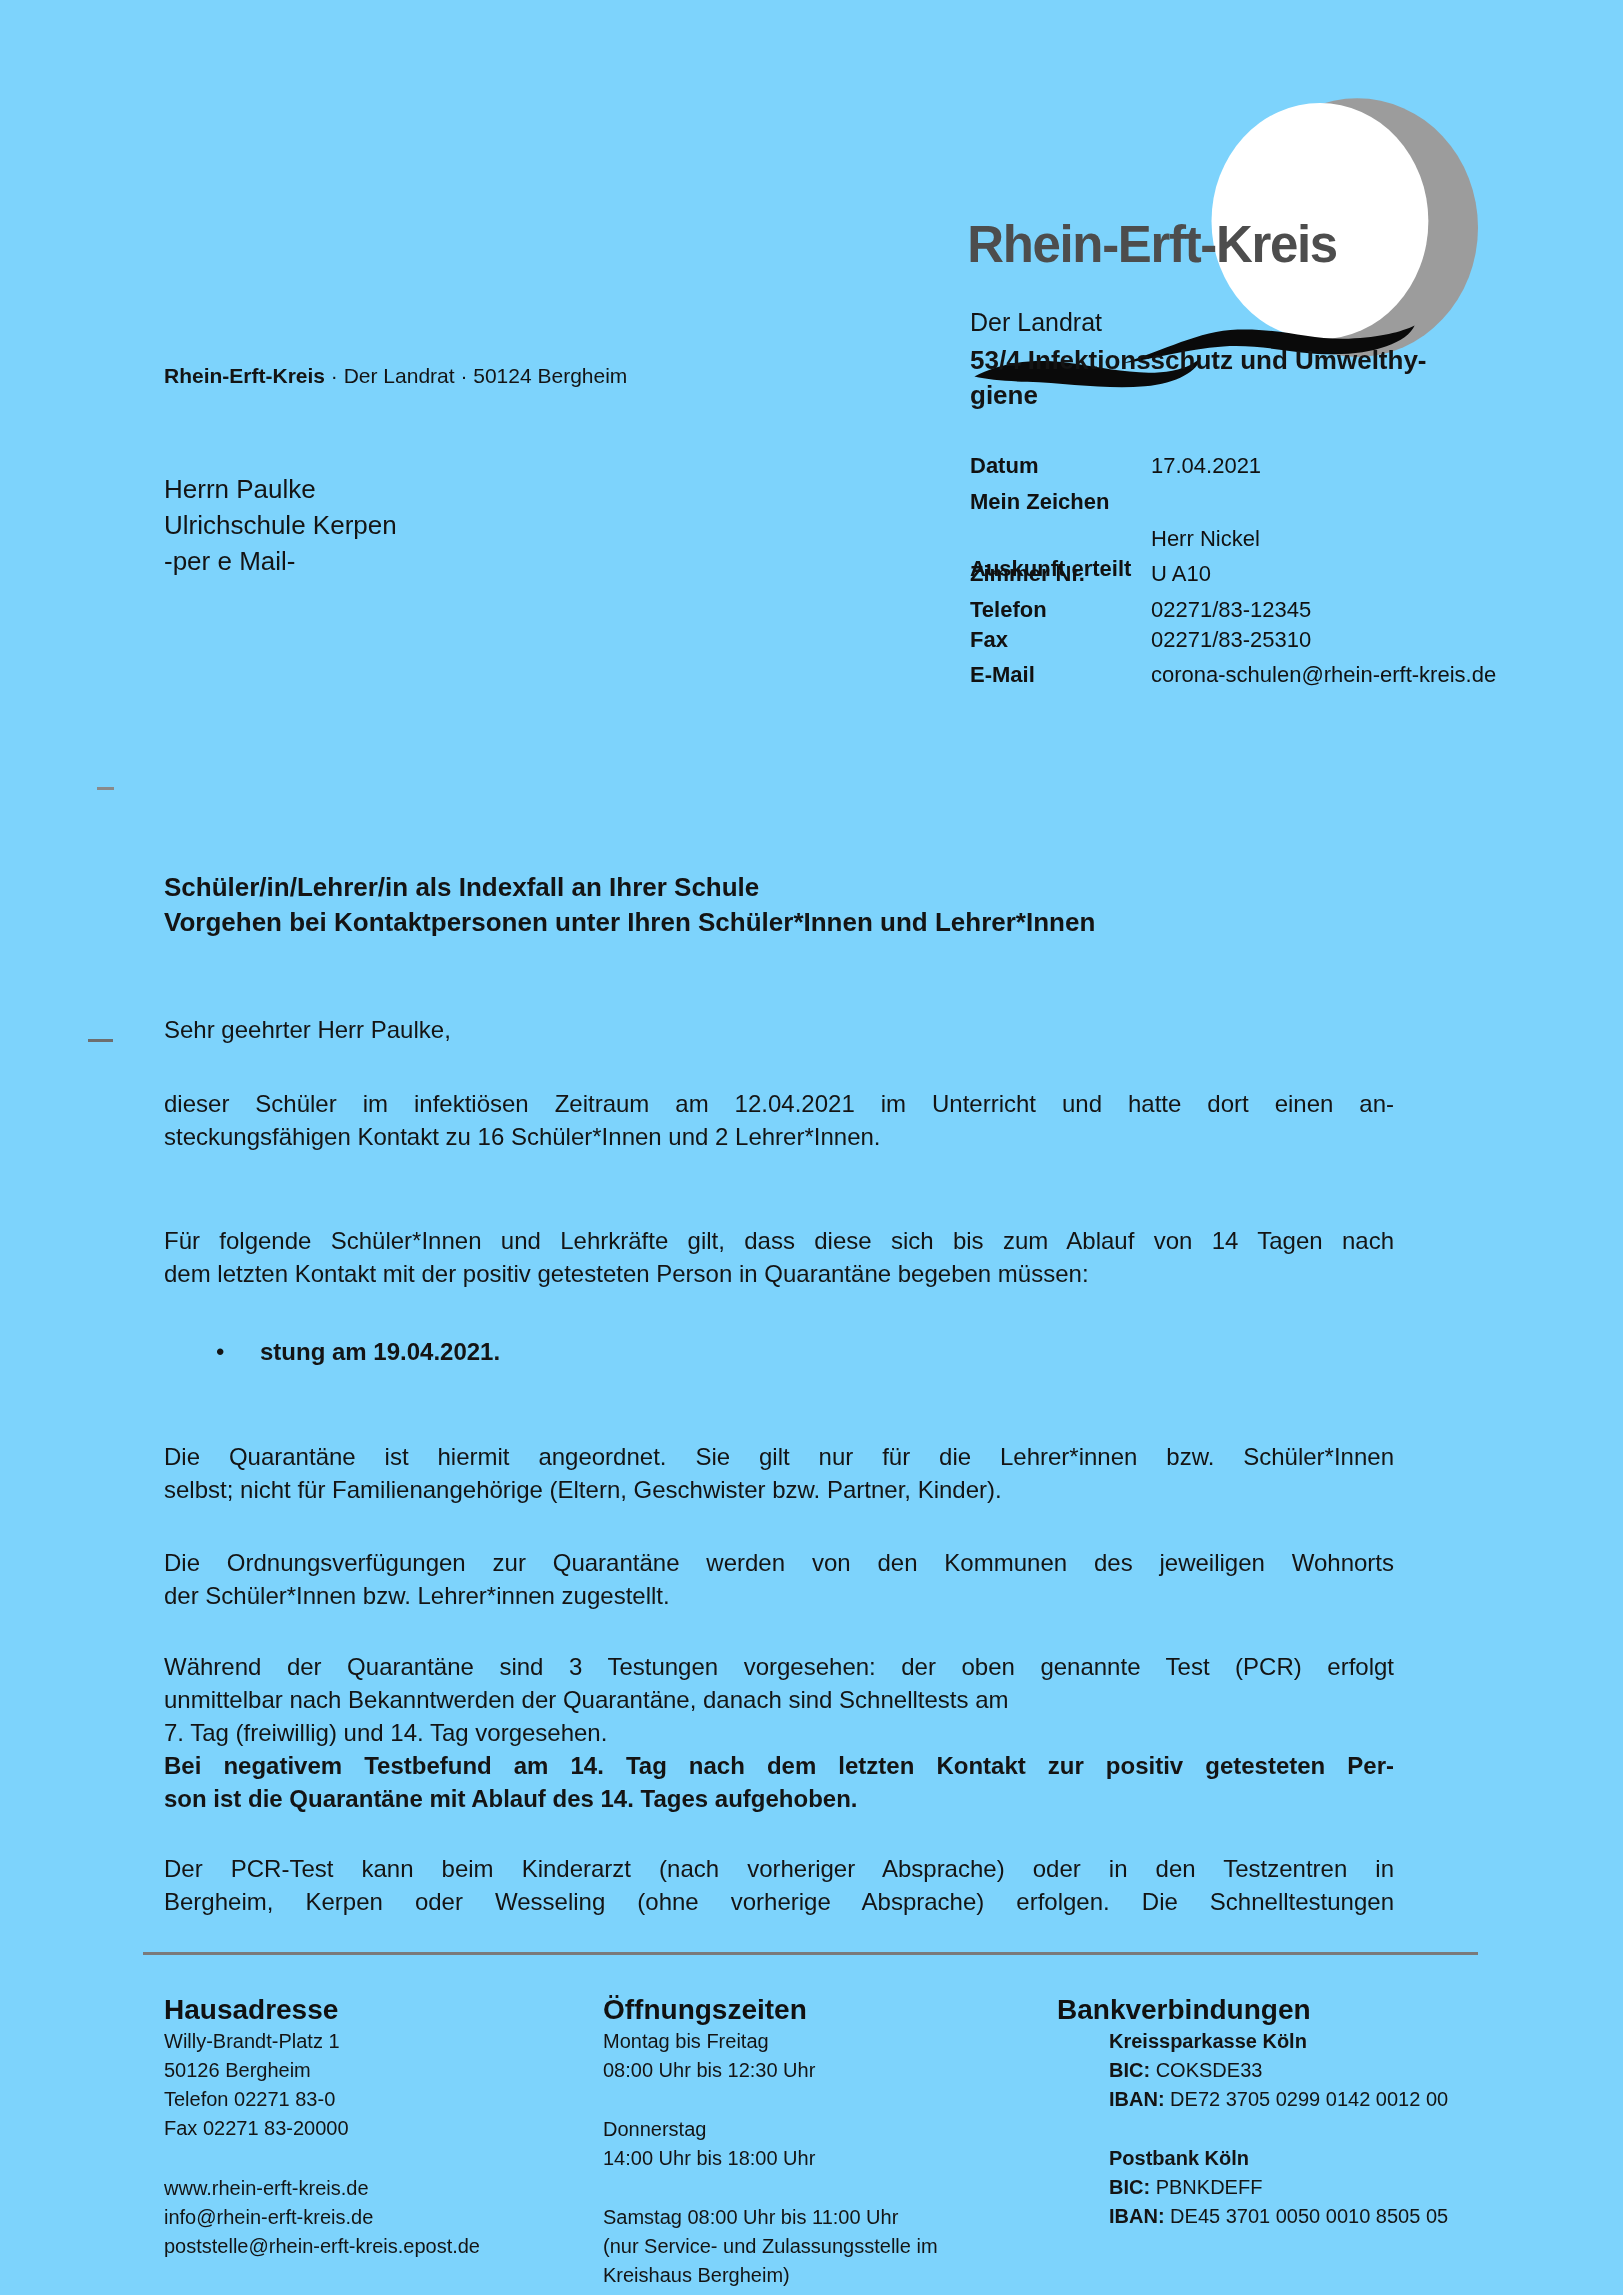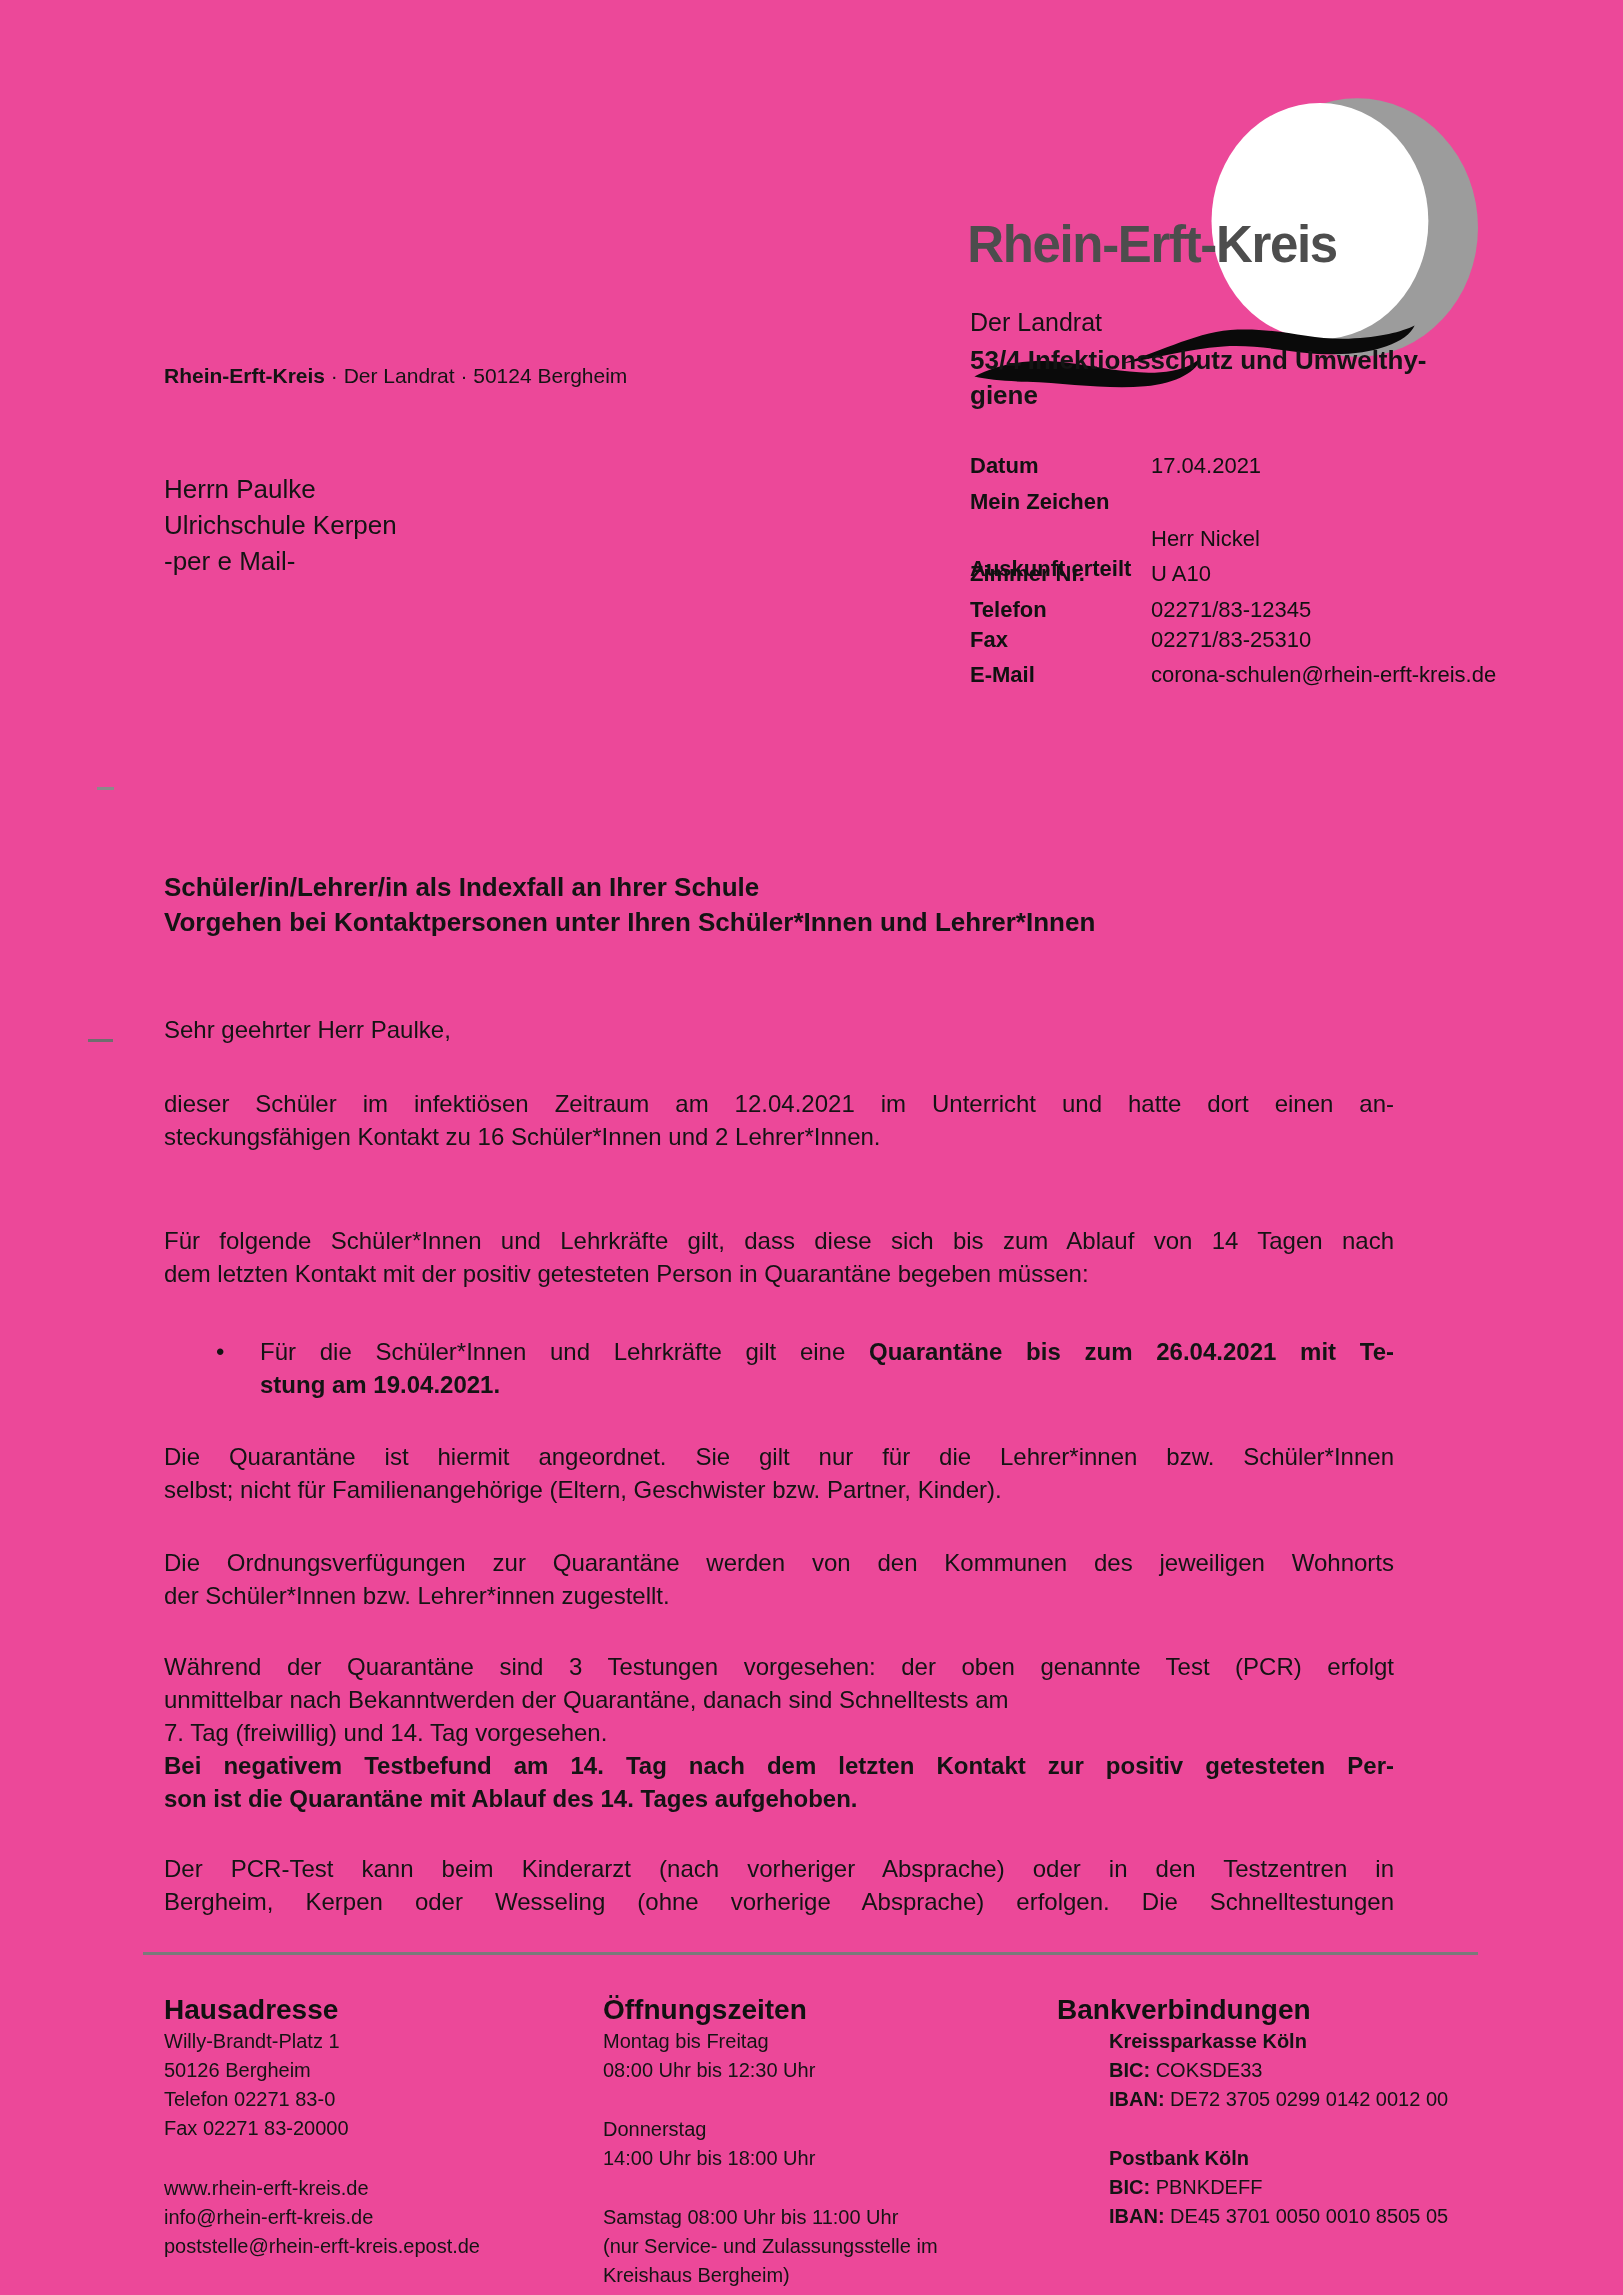--- a/index.html
+++ b/index.html
@@ -1,19 +1,19 @@
 <!DOCTYPE html>
 <html lang="de" style="font-size:10.5px"><head>
 <meta charset="utf-8">
 <style>
   html,body{margin:0;padding:0;background:#e8e8e8;}
   #page{
     position:relative;
     width:1623px;height:2295px;
-    background:#ec4899;
+    background:#7dd3fc;
     font-family:"Liberation Sans","DejaVu Sans",sans-serif;
     color:#141414;
     overflow:hidden;
   }
   .abs{position:absolute;}
   .b{font-weight:bold;}
   .body-line{
     width:1230px;font-size:24px;line-height:33px;color:#141414;
   }
   .jl{text-align:justify;text-align-last:justify;}
@@ -84,23 +84,20 @@
     <div class="body-line">steckungsfähigen Kontakt zu 16 Schüler*Innen und 2 Lehrer*Innen.</div>
   </div>
 
   <div class="abs" style="left:164px;top:1224px;">
     <div class="body-line jl">Für folgende Schüler*Innen und Lehrkräfte gilt, dass diese sich bis zum Ablauf von 14 Tagen nach</div>
     <div class="body-line">dem letzten Kontakt mit der positiv getesteten Person in Quarantäne begeben müssen:</div>
   </div>
 
   <div class="abs" style="left:216px;top:1335px;font-size:24px;line-height:33px;">•</div>
   <div class="abs" style="left:260px;top:1335px;">
-    <div class="bullet-line jl">
-      <span>Für die Schüler*Innen und Lehrkräfte gilt eine </span><span class="b">Quarantäne bis zum 26.04.2021 mit Te-</span>
-    </div>
     <div class="bullet-line b">stung am 19.04.2021.</div>
   </div>
 
   <div class="abs" style="left:164px;top:1440px;">
     <div class="body-line jl">Die Quarantäne ist hiermit angeordnet. Sie gilt nur für die Lehrer*innen bzw. Schüler*Innen</div>
     <div class="body-line">selbst; nicht für Familienangehörige (Eltern, Geschwister bzw. Partner, Kinder).</div>
   </div>
 
   <div class="abs" style="left:164px;top:1546px;">
     <div class="body-line jl">Die Ordnungsverfügungen zur Quarantäne werden von den Kommunen des jeweiligen Wohnorts</div>

